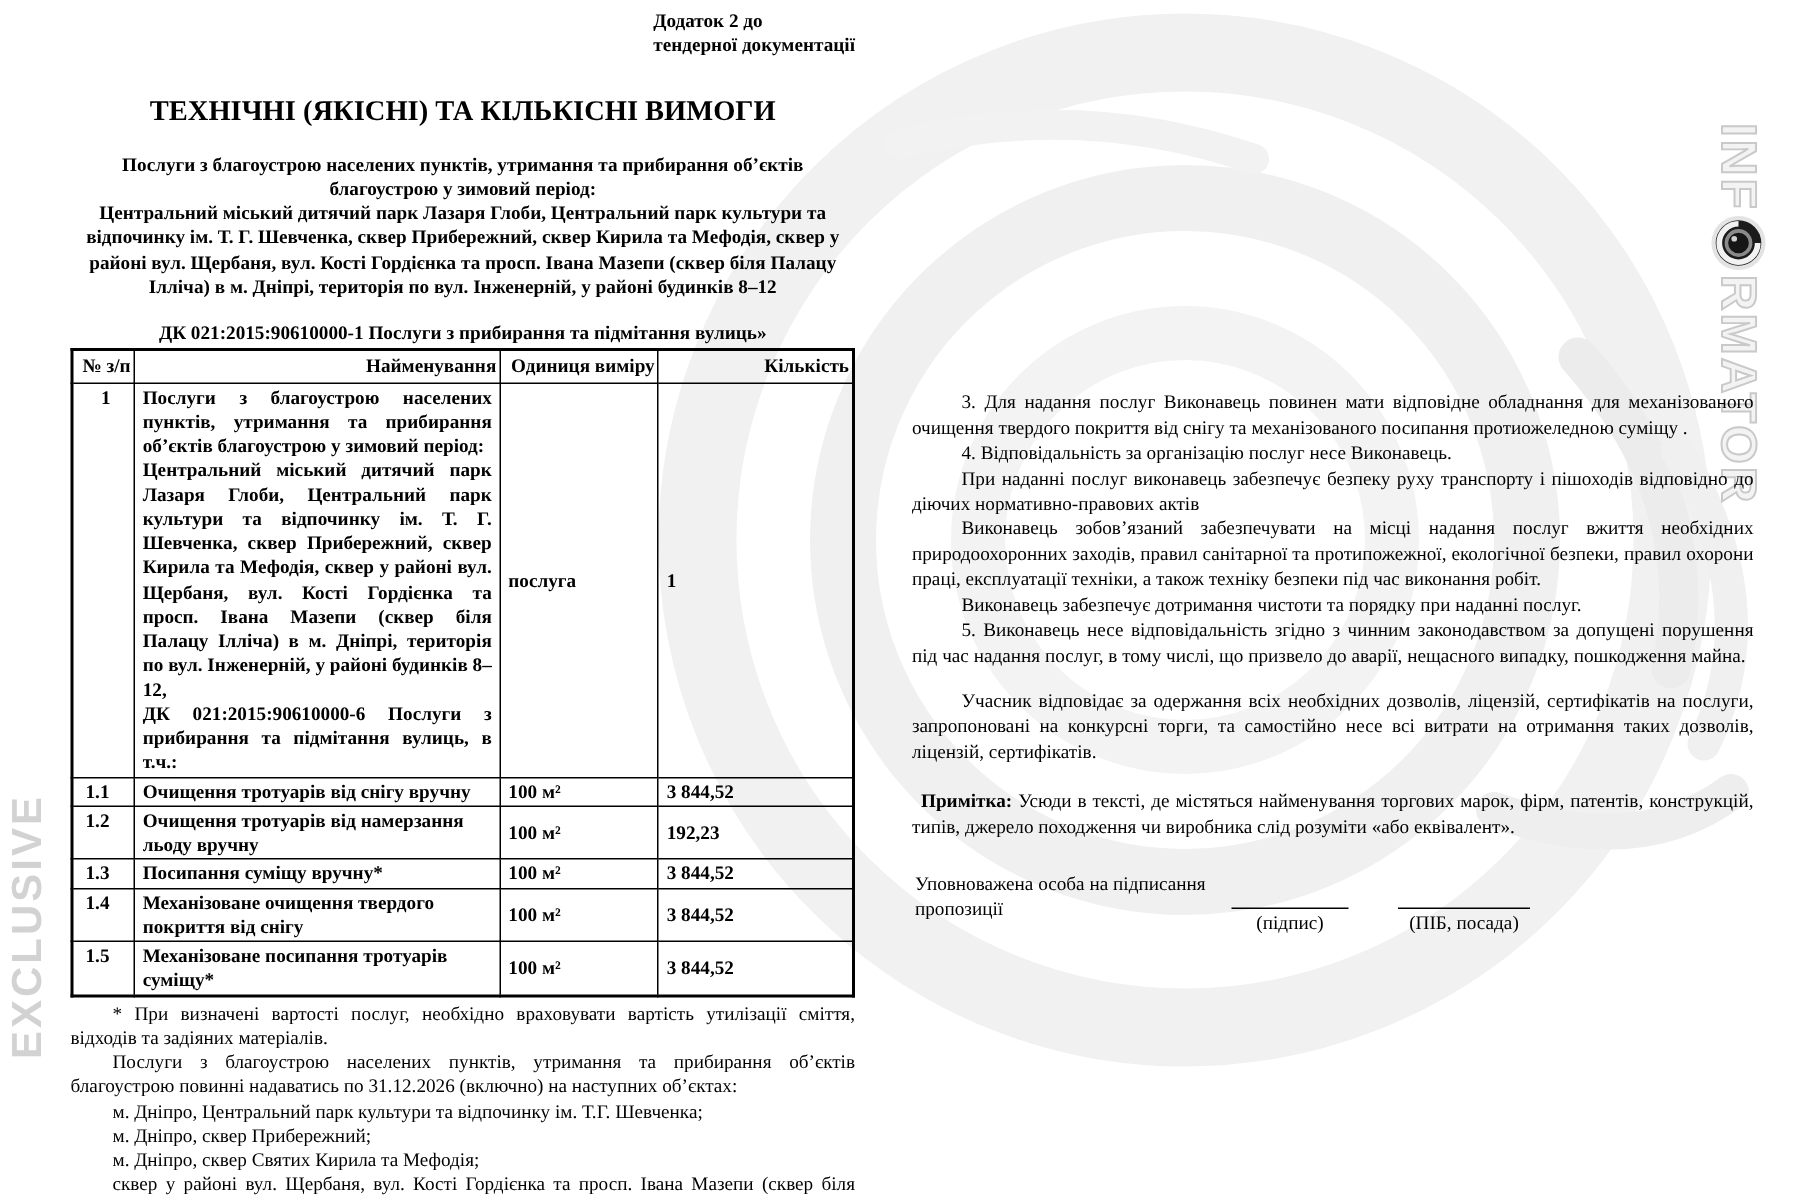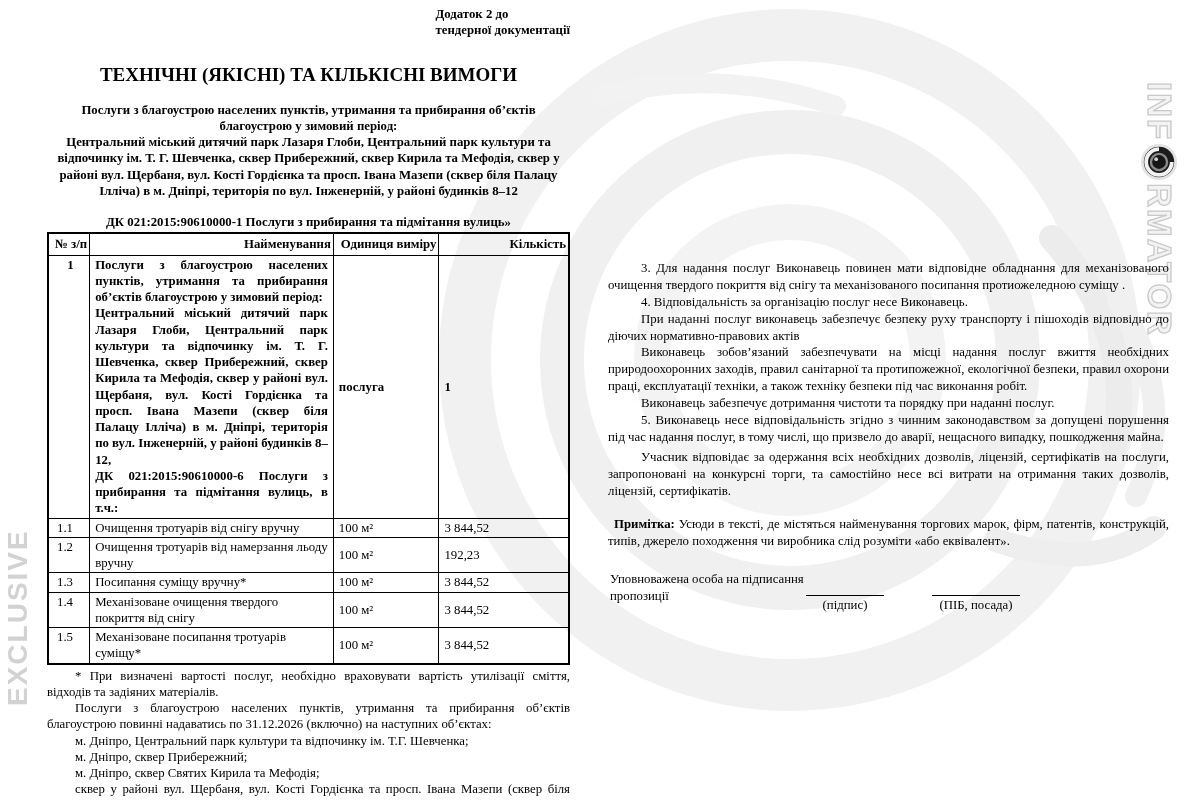--- a/index.html
+++ b/index.html
@@ -32,42 +32,42 @@
     position:absolute; left:608px; top:260px; width:561px; z-index:1;
     font-size:12.8px; line-height:1.32;
   }
   .appendix { margin-left:auto; width:fit-content; text-align:left; font-weight:bold; }
   .doc-title { text-align:center; font-weight:bold; font-size:19px; margin:24px 0 0; }
   .subtitle { text-align:center; font-weight:bold; margin:15px 2px 0; }
   .subtitle.second { margin-top:0; }
   .dk-line { text-align:center; font-weight:bold; margin:15px 0 2px; }
   
   table.doc-table { border-collapse:collapse; width:100%; border:2px solid #000; }
-  .doc-table th, .doc-table td { border:1px solid #000; padding:1px 5px; vertical-align:top; }
+  .doc-table th, .doc-table td { border:1px solid #000; padding:1px 5px; vertical-align:top;font-weight:bold; }
   .doc-table th { font-weight:bold; text-align:right; padding:2px 2px; }
   .col-w-num { width:41px; } .col-w-name { width:240px; } .col-w-unit { width:104px; } .col-w-qty { width:128px; }
   td.c-num { text-align:left; padding-left:8px; }
   td.c-name { text-align:left; }
   td.c-unit, td.c-qty { text-align:left; vertical-align:middle; }
   tr.main-row td { font-weight:bold; }
   tr.main-row td.c-num { text-align:center; }
   tr.main-row td.c-name div { text-align:justify; }
   
   .footnote, .para { margin:0; text-align:justify; text-indent:28px; }
   .footnote { margin-top:3px; }
   .col-right .para { text-indent:33px; }
-  .para.gap { margin-top:3px; }
+  .para.gap { margin-top:13px; }
   .note-para { margin:17px 0 0; text-align:justify; text-indent:6px; }
   
   .sig { position:relative; margin-top:21px; height:64px; }
   .sig-text { position:absolute; left:2px; top:0; width:230px; }
   .sig-u { position:absolute; top:24px; text-align:center; }
   .sig-u .rule { border-top:1.3px solid #000; width:100%; }
   .sig-u .lab { padding-top:1px; }
-  .sig-u1 { left:198px; width:78px; }
+  .sig-u1 { left:213px; width:78px; }
   .sig-u2 { left:324px; width:88px; }
 </style>
 </head>
 <body>
 
 <div class="page">
 
   <svg class="wm-swirl" width="1200" height="800" viewBox="0 0 1200 800">
     <g fill="none">
       <circle cx="790" cy="360" r="325" stroke="#f1f1f1" stroke-width="52"></circle>

